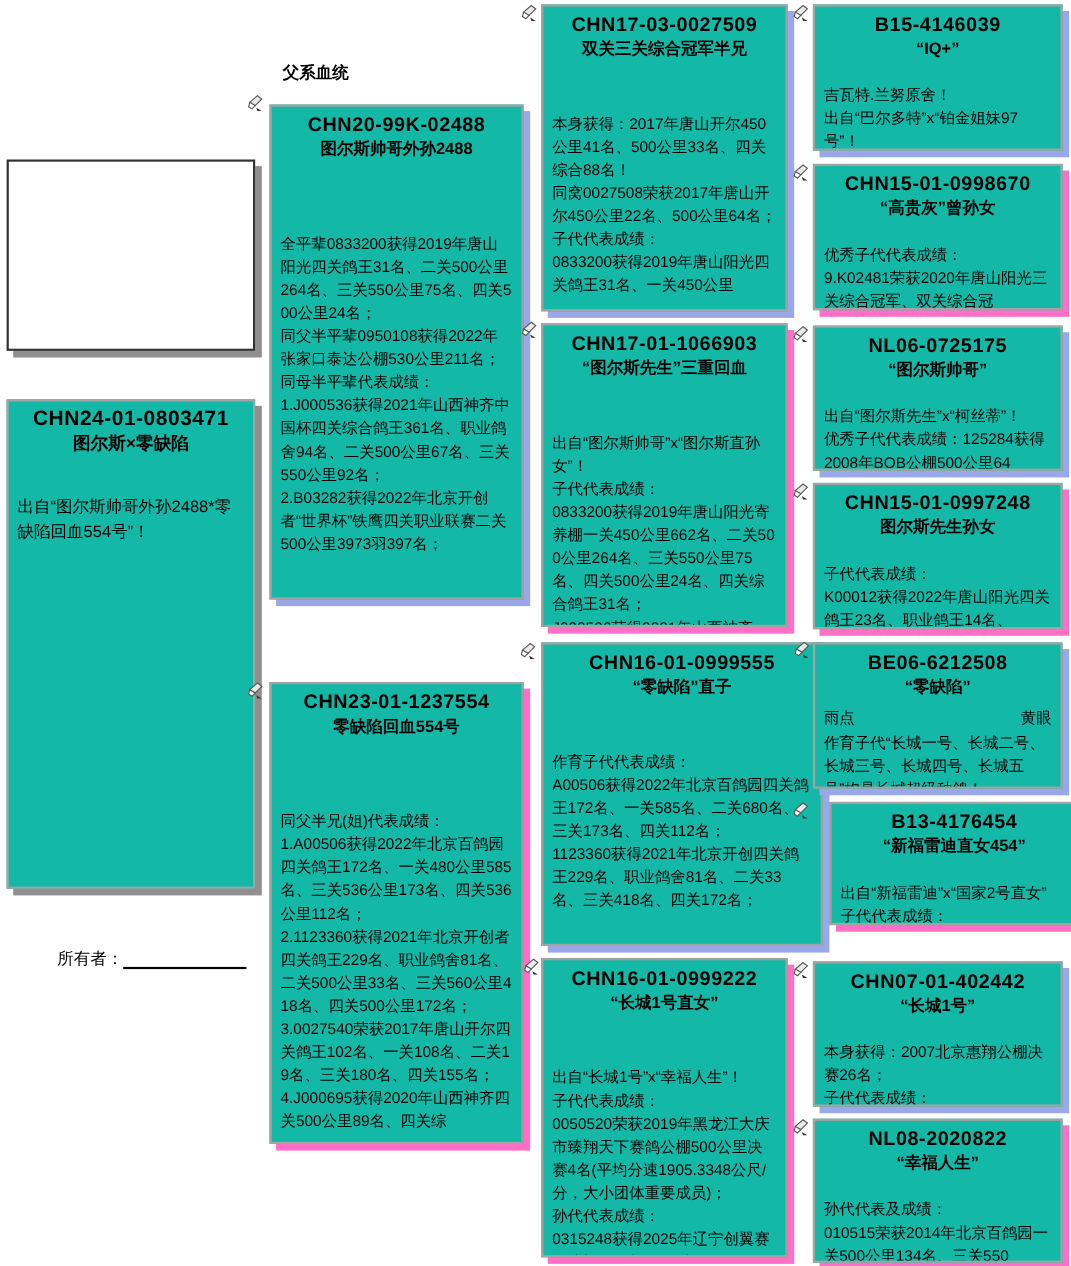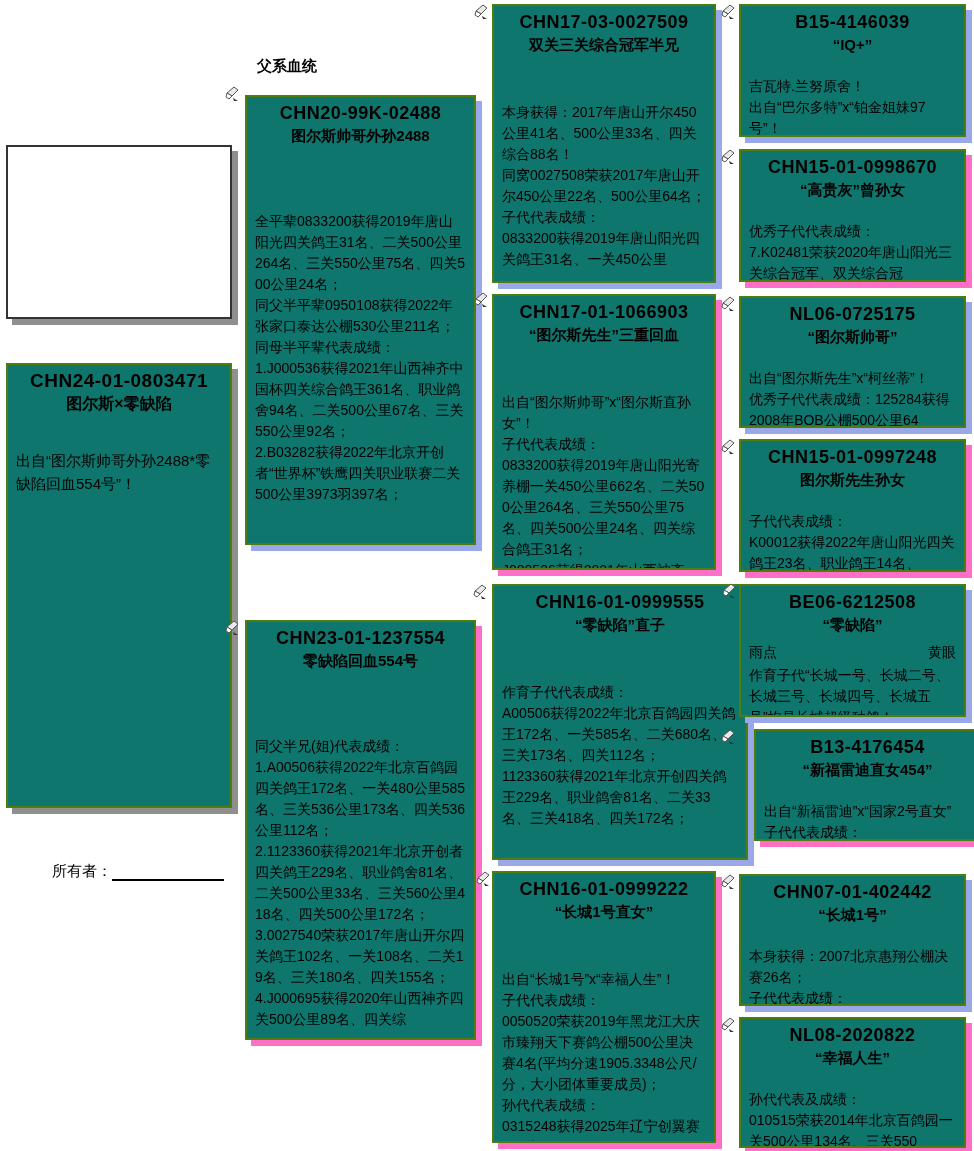--- a/index.html
+++ b/index.html
@@ -1,21 +1,21 @@
 <!DOCTYPE html>
 <html><head>
 <meta charset="utf-8">
 <style>
   html,body{margin:0;padding:0;background:#ffffff;}
   #stage{
     position:relative;width:974px;height:1151px;background:#ffffff;
     font-family:"Liberation Sans","DejaVu Sans",sans-serif;overflow:hidden;
   }
   .pbox{
-    position:absolute;background:#0f766e;border:2px solid #4d7c0f;
+    position:absolute;background:#14b8a6;border:2px solid #a3a3a3;
     box-sizing:border-box;padding:4px 8px;overflow:hidden;
   }
   .pbox.male{box-shadow:6px 6px 0 0 #9aa7e8;}
   .pbox.female{box-shadow:6px 6px 0 0 #ff6ec7;}
   .pbox.neutral{box-shadow:6px 6px 0 0 #8f8f8f;}
   .ring{font-weight:bold;font-size:18px;text-align:center;line-height:24px;letter-spacing:.5px;color:#000;}
   .bname{font-weight:bold;font-size:15px;text-align:center;line-height:22px;color:#000;}
   .subject .ring{font-size:19px;}
   .subject .bname{font-size:16px;}
   .body{
@@ -129,21 +129,21 @@
     <div class="ring">B15-4146039</div>
     <div class="bname">“IQ+”</div>
     <div class="body">吉瓦特.兰努原舍！
 出自“巴尔多特”x“铂金姐妹97号”！</div>
   </div>
 
   <div class="pbox ggpbox female" style="left:739px;top:149px;width:227px;height:133px;">
     <div class="ring">CHN15-01-0998670</div>
     <div class="bname">“高贵灰”曾孙女</div>
     <div class="body">优秀子代代表成绩：
-7.K02481荣获2020年唐山阳光三关综合冠军、双关综合冠</div>
+9.K02481荣获2020年唐山阳光三关综合冠军、双关综合冠</div>
   </div>
 
   <div class="pbox ggpbox male" style="left:739px;top:296px;width:227px;height:132px;">
     <div class="ring">NL06-0725175</div>
     <div class="bname">“图尔斯帅哥”</div>
     <div class="body">出自“图尔斯先生”x“柯丝蒂”！
 优秀子代代表成绩：125284获得2008年BOB公棚500公里64</div>
   </div>
 
   <div class="pbox ggpbox female" style="left:739px;top:439px;width:227px;height:133px;">

